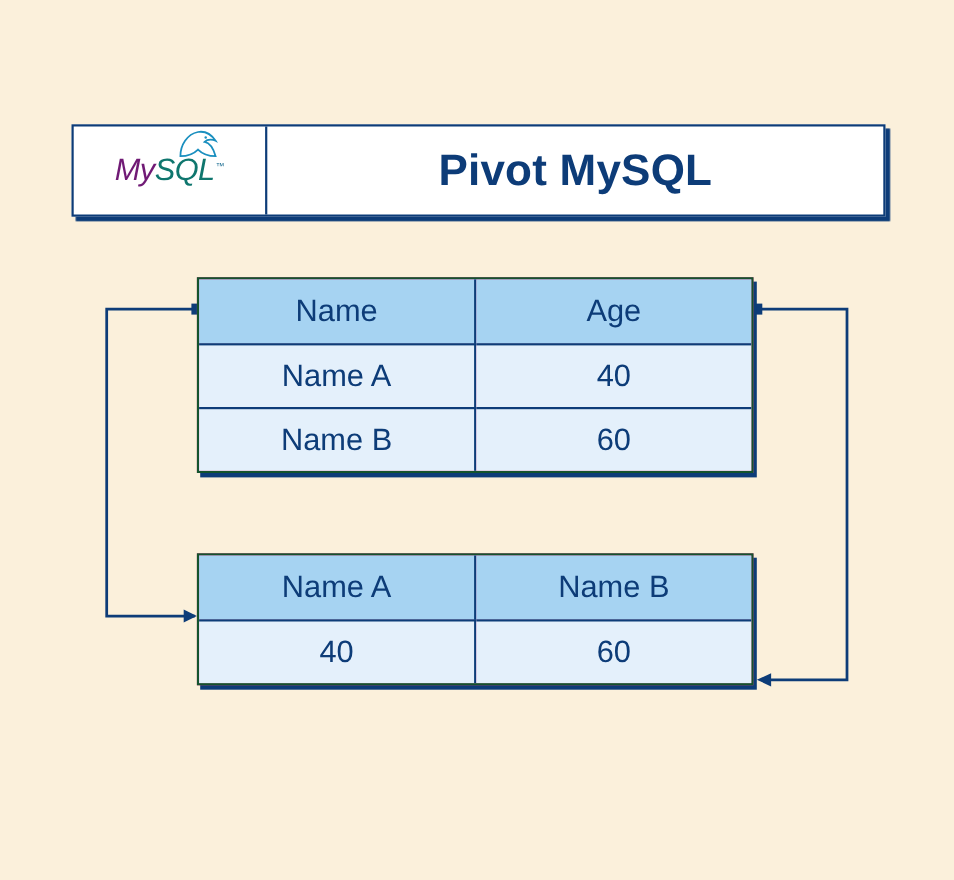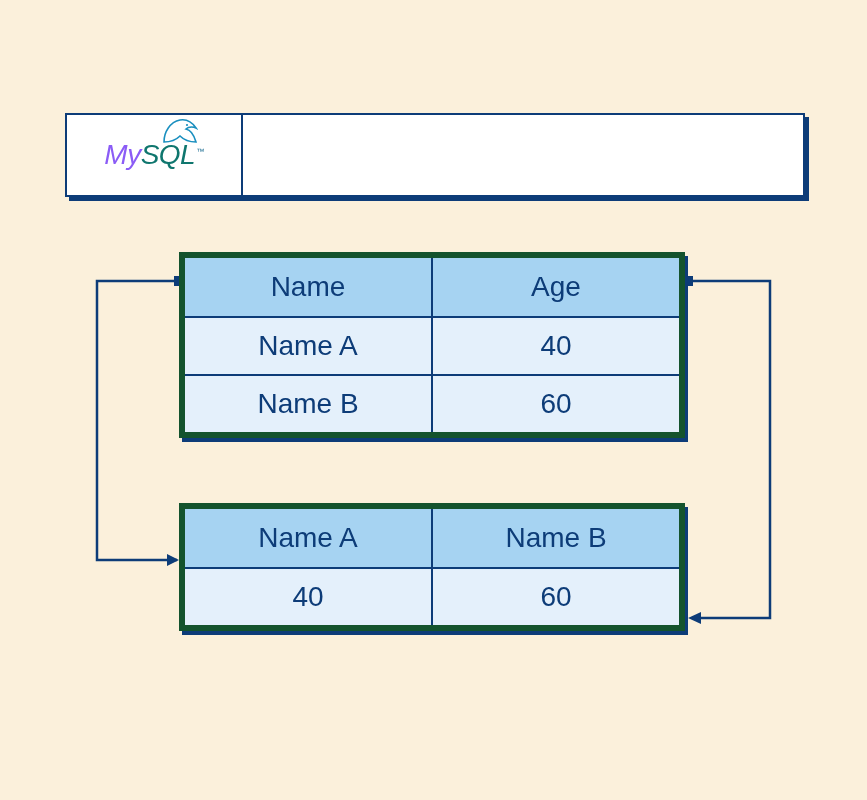--- a/index.html
+++ b/index.html
@@ -53,28 +53,28 @@
     font-weight: 700;
     letter-spacing: 0.2px;
   }
   .mysql-logo { position: relative; }
   .mysql-text {
     font-size: 28px;
     font-weight: 400;
     font-style: italic;
     letter-spacing: -0.5px;
   }
-  .my { color: #8b5cf6; }
+  .my { color: #701a75; }
   .sql { color: #0f766e; }
   .tm { font-size: 8px; color: #1a6c91; font-style: normal; vertical-align: super; margin-left:1px;}
 
   
   .tbl {
     position: absolute;
-    border: 6px solid #14532d;
+    border: 2px solid #14532d;
     box-shadow: 3px 4px 0 #0d3c78;
     background: #ec4899;
     display: flex;
     flex-direction: column;
   }
   .tbl .row {
     display: flex;
     height: 58px;
   }
   .tbl .cell {
@@ -120,20 +120,23 @@
       <div class="mysql-logo">
         <svg width="36" height="30" viewBox="0 0 36 30" style="position:absolute; left:58px; top:-23px;">
           <path d="M2 26 C 2 16 8 6 18 4 C 24 3 30 6 34 12 C 32 11 27 10 24 13 C 29 14 32 19 34 26 C 28 26 22 24 18 20 C 14 24 8 26 2 26 Z" fill="none" stroke="#1a8fbf" stroke-width="1.6"></path>
           <circle cx="25" cy="9" r="1.1" fill="#1a8fbf"></circle>
         </svg>
         <span class="mysql-text">
           <span class="my">My</span><span class="sql">SQL</span><span class="tm">™</span>
         </span>
       </div>
     </div>
+    <div class="title-cell">
+      <h1>Pivot MySQL</h1>
+    </div>
   </div>
 </div>
 
 <div class="tbl table1">
   <div class="row hdr">
     <div class="cell">Name</div>
     <div class="cell">Age</div>
   </div>
   <div class="row body">
     <div class="cell">Name A</div>

